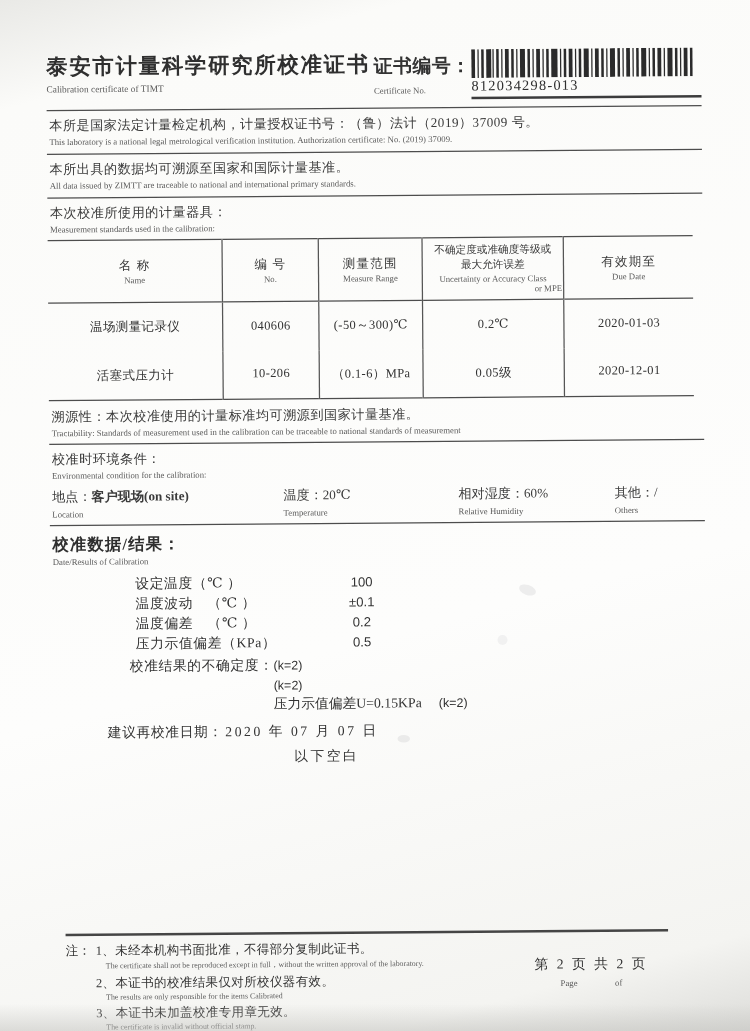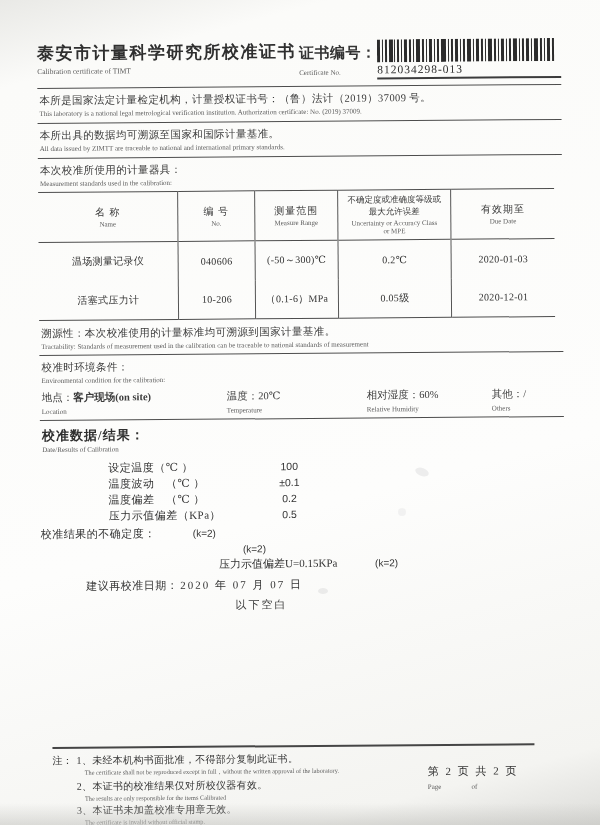--- a/index.html
+++ b/index.html
@@ -74,39 +74,39 @@
   
   .results-heading { padding:6px 0 0 2px; }
   .results-heading .cn-line { font-size:13px; font-weight:bold; letter-spacing:1px; color:#2f2f2f; }
   .results-heading .en-line { font-size:7px; margin-top:1px; }
   .meas { margin-top:6px; }
   .meas-row { display:flex; font-size:11px; color:#333; line-height:16px; }
   .meas-row .lbl { margin-left:68px; width:150px; letter-spacing:.5px; }
   .meas-row .val { width:62px; text-align:center; font-family:"Liberation Sans", sans-serif; font-size:10.5px; }
   .unc { margin-top:3px; }
   .unc-row { display:flex; font-size:11px; line-height:15.5px; color:#333; }
-  .unc-row .unc-label { width:128px; letter-spacing:.5px; }
+  .unc-row .unc-label { margin-left:50px; width:128px; letter-spacing:.5px;text-align:right; }
   .unc-row .spacer { margin-left:178px; }
   .unc-row .unc-text { width:132px; }
-  .unc-row .unc-k { font-family:"Liberation Sans", sans-serif; font-size:10px;margin-left:24px; }
+  .unc-row .unc-k { font-family:"Liberation Sans", sans-serif; font-size:10px; }
   .recal { display:flex; font-size:11px; margin-top:5px; color:#333; }
   .recal .lbl { margin-left:45px; letter-spacing:.5px; }
   .recal .date { letter-spacing:2px; margin-left:2px;text-align:center; }
   .end-marker { font-size:11px; letter-spacing:2px; color:#3a3a3a; margin-top:5px; text-align:center; width:440px; }
 
   
   .footer { margin-top:133px; width:482px; border-top:2px solid #454545; padding-top:5px; position:relative; margin-left:10px; }
   .notes { display:flex; }
   .note-label { font-size:10px; width:24px; color:#333; }
   .note-item { margin-bottom:2px; }
   .note-cn { font-size:10px; color:#333; letter-spacing:.3px; }
   .note-en { font-size:6.3px; color:#5f5f5f; margin:1px 0 2px 8px; }
   .page-block { position:absolute; left:375px; top:18px; }
   .page-cn { font-size:11px; letter-spacing:2px; color:#333; }
-  .page-en { font-size:7px; color:#5a5a5a; margin-top:4px; display:flex; }
+  .page-en { font-size:7px; color:#5a5a5a; margin-top:4px; display:flex;justify-content:center; }
   .page-en .of { margin-left:30px; }
 
   
   .smudge { position:absolute; background:rgba(120,120,130,.12); border-radius:50%; }
   .smudge.s1 { width:14px; height:8px; left:415px; top:468px; transform:rotate(20deg); }
   .smudge.s2 { width:10px; height:6px; left:318px; top:588px; }
   .smudge.s3 { width:8px; height:8px; left:398px; top:508px; background:rgba(120,120,130,.08);}
 </style>
 </head>
 <body>
@@ -215,21 +215,21 @@
             <div class="hdr-en">No.</div>
           </th>
           <th>
             <div class="hdr-cn">测量范围</div>
             <div class="hdr-en">Measure Range</div>
           </th>
           <th>
             <div class="hdr-cn small">不确定度或准确度等级或</div>
             <div class="hdr-cn small">最大允许误差</div>
             <div class="hdr-en">Uncertainty or Accuracy Class</div>
-            <div class="hdr-en" style="margin-top:0;">or MPE</div>
+            <div class="hdr-en" style="margin-top:0;text-align:right;">or MPE</div>
           </th>
           <th>
             <div class="hdr-cn">有效期至</div>
             <div class="hdr-en">Due Date</div>
           </th>
         </tr>
       </thead>
       <tbody>
         <tr>
           <td>温场测量记录仪</td>

